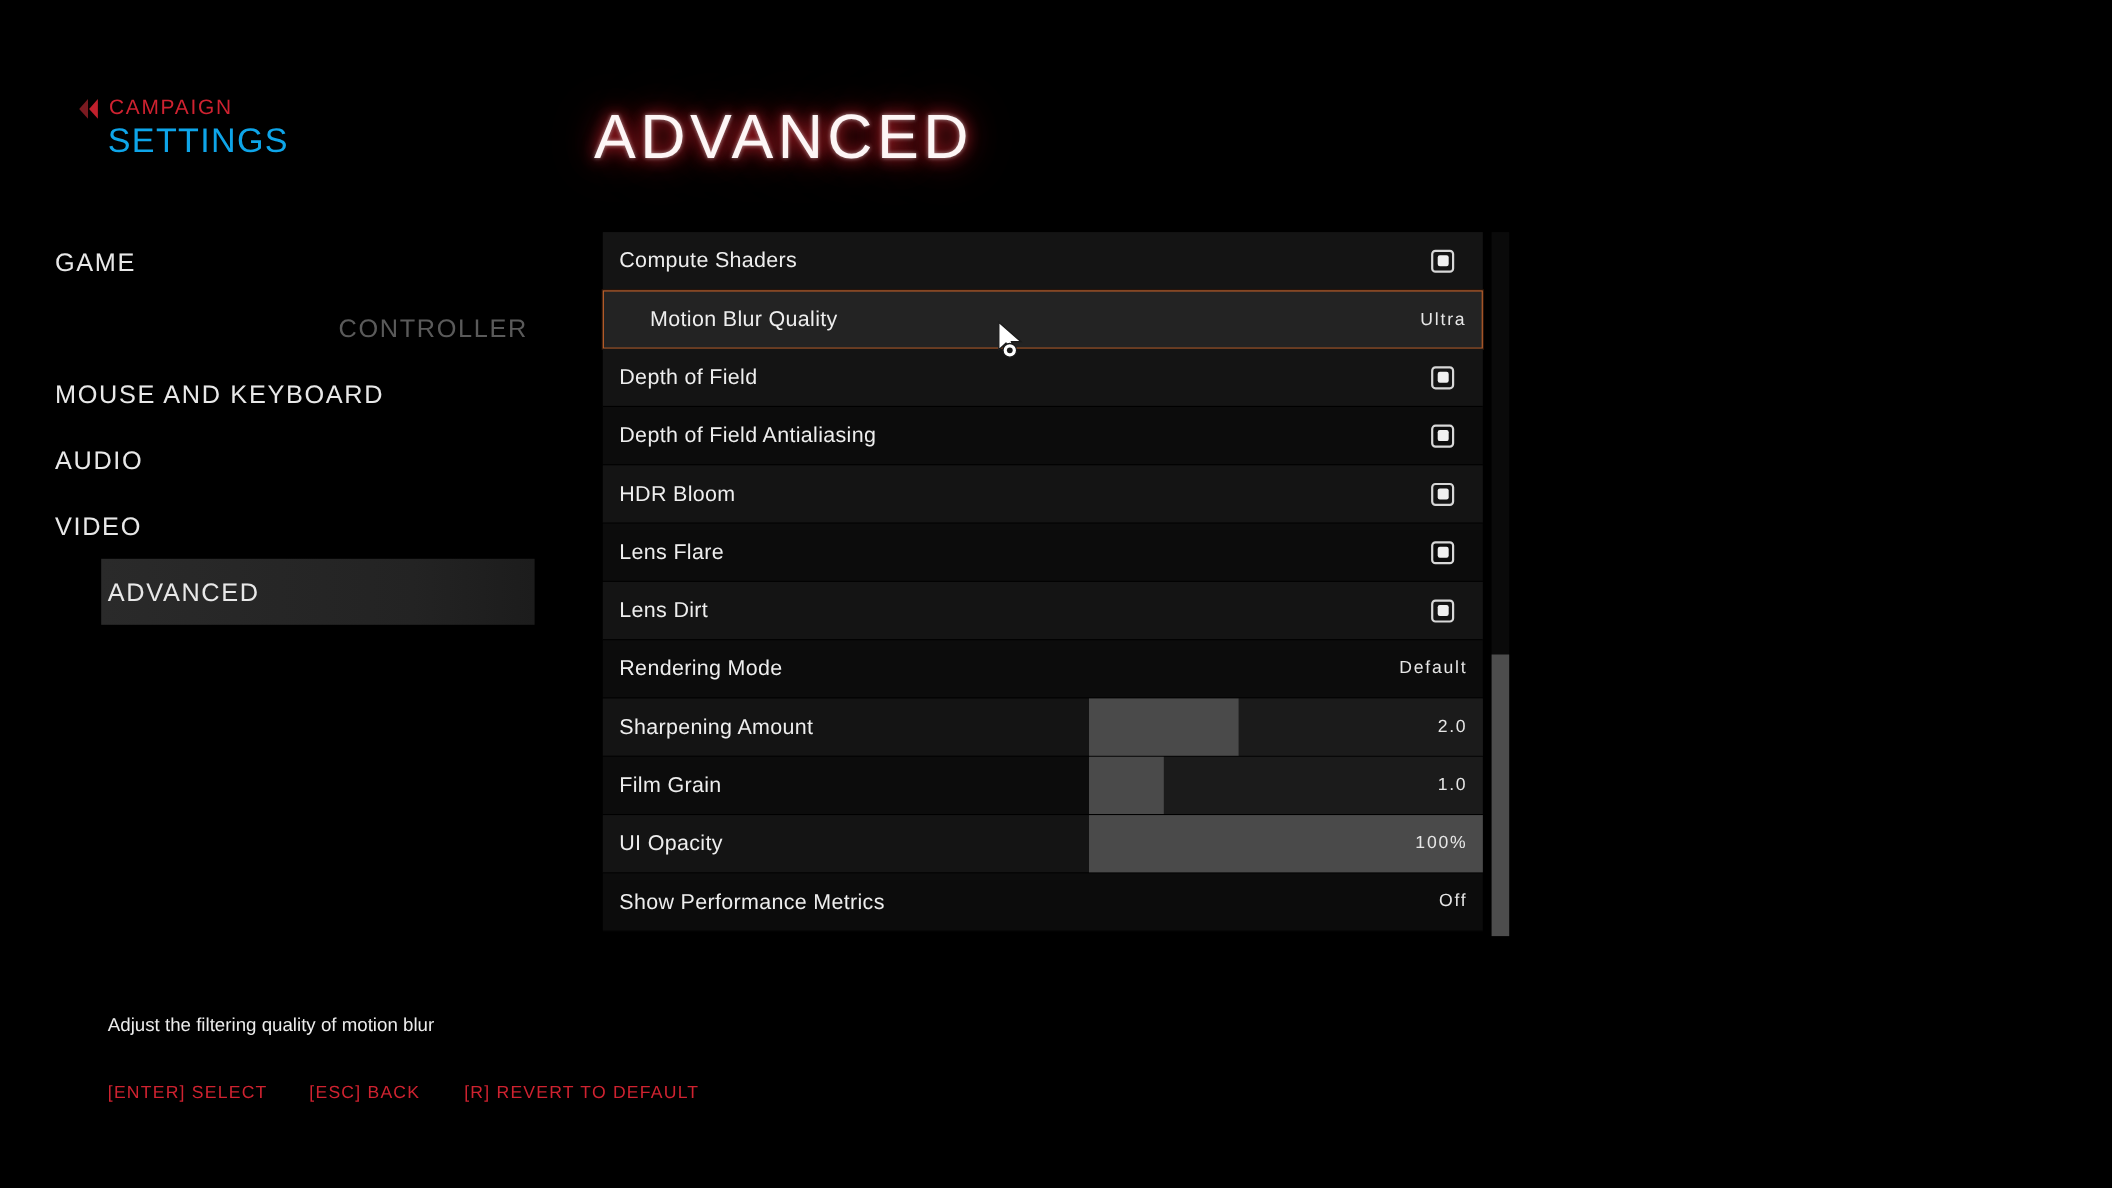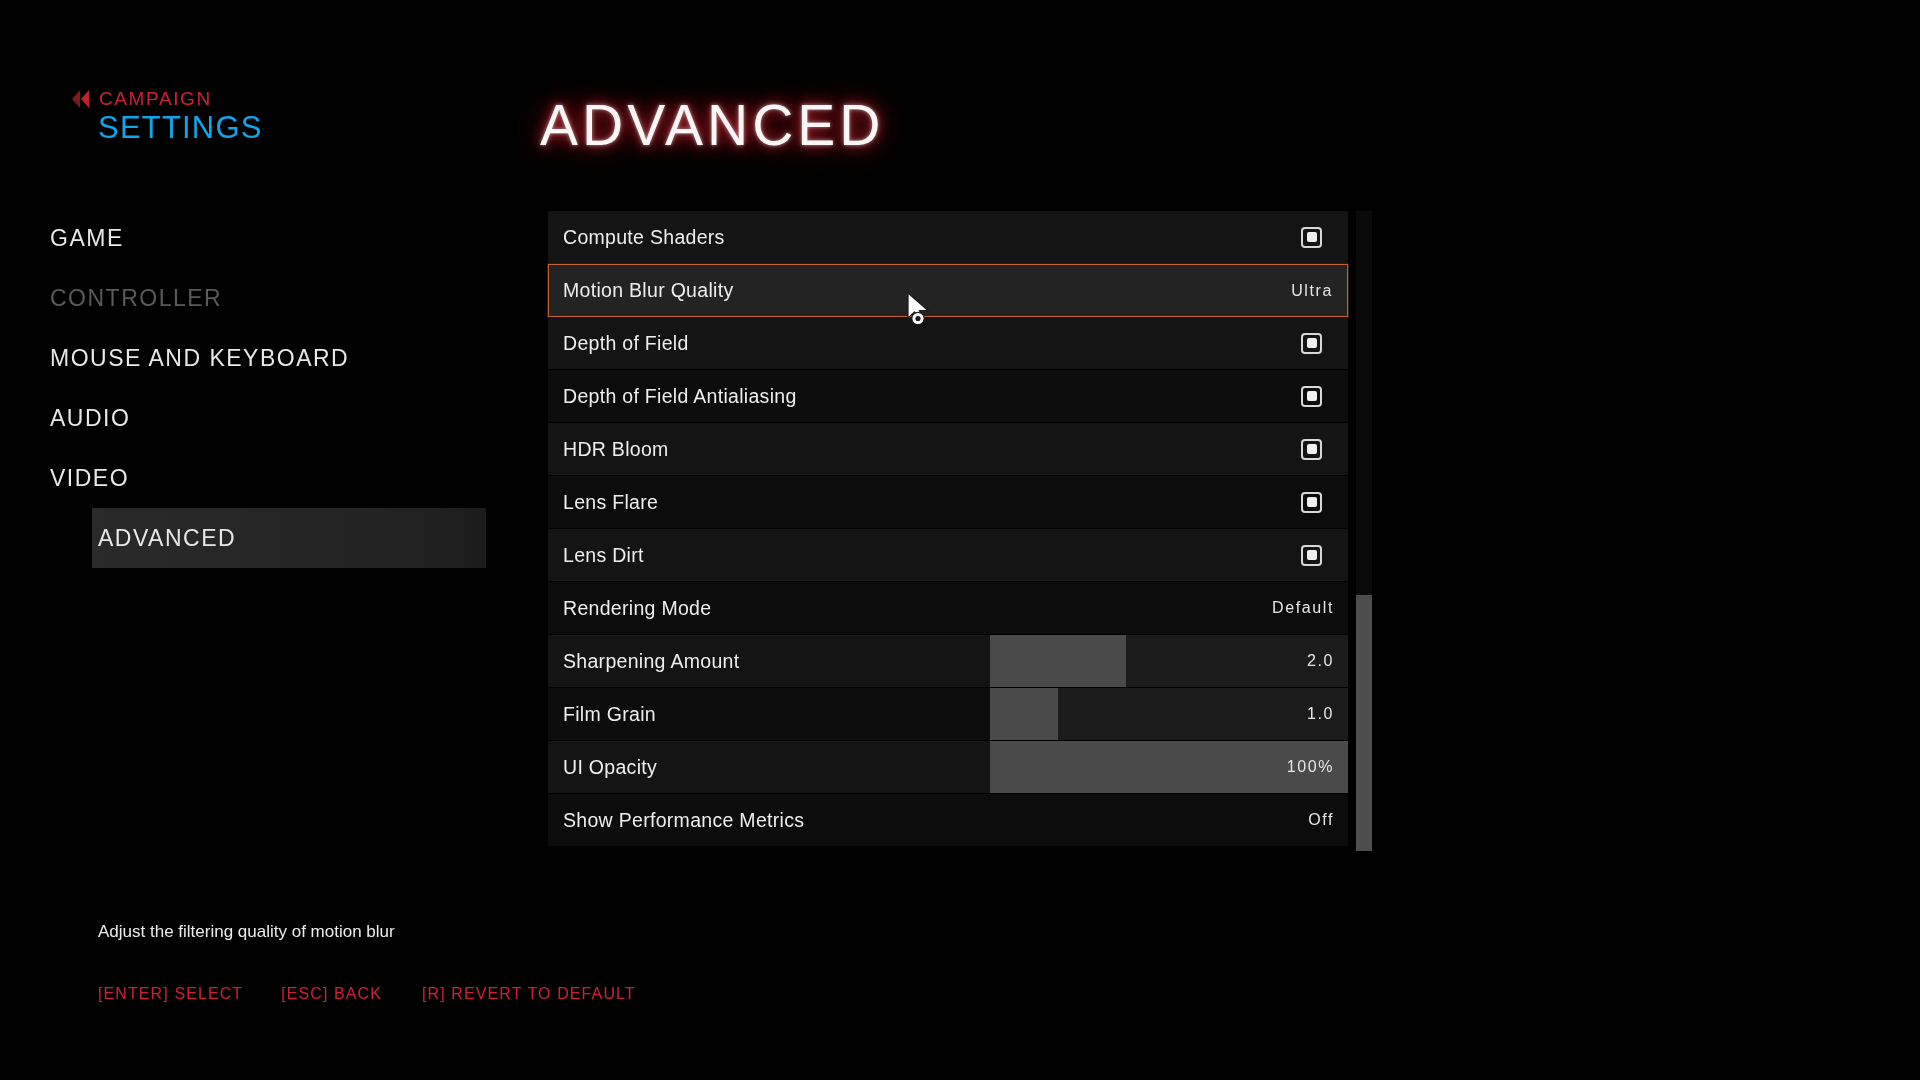--- a/index.html
+++ b/index.html
@@ -36,21 +36,21 @@
 
   
   .sidebar { position:absolute; left:0px; top:208px; width:480px; }
   .nav-item {
     position:relative;
     height:60px; display:flex; align-items:center;
     padding-left:50px;
     color:#e8e8e8; font-size:23px; letter-spacing:1.5px;
     font-weight:300;
   }
-  .nav-item.disabled { color:#5a5a5a; }
+  .nav-item.disabled { color:#5a5a5a;justify-content:flex-end; }
   .nav-item.active {
     background:linear-gradient(90deg,#2a2a2a 0%, #232323 72%, #1c1c1c 100%);
     width:394px; margin-left:92px; padding-left:6px;
   }
   .nav-item.active .nav-label { margin-left:0; }
 
   
   .page-title {
     position:absolute; left:540px; top:125px;
     font-size:57px; letter-spacing:4px; font-weight:300;
@@ -91,21 +91,21 @@
   
   .row.t0 { background:#141414; }
   .row.t1 { background:#0c0c0c; }
 
   
   .row.selected {
     background:#232323;
     border:1px solid #c2612a;
     box-shadow:0 0 0 1px rgba(194,97,42,.25);
   }
-  .row.selected .label { padding-left:14px; }
+  .row.selected .label { padding-left:14px;margin-left:28px; }
 
   
   .checkbox {
     position:relative; z-index:3;
     margin-left:auto; margin-right:26px;
     width:21px; height:21px;
     border:2px solid #d8d8d8; border-radius:4px;
     display:flex; align-items:center; justify-content:center;
   }
   .checkbox .mark {

